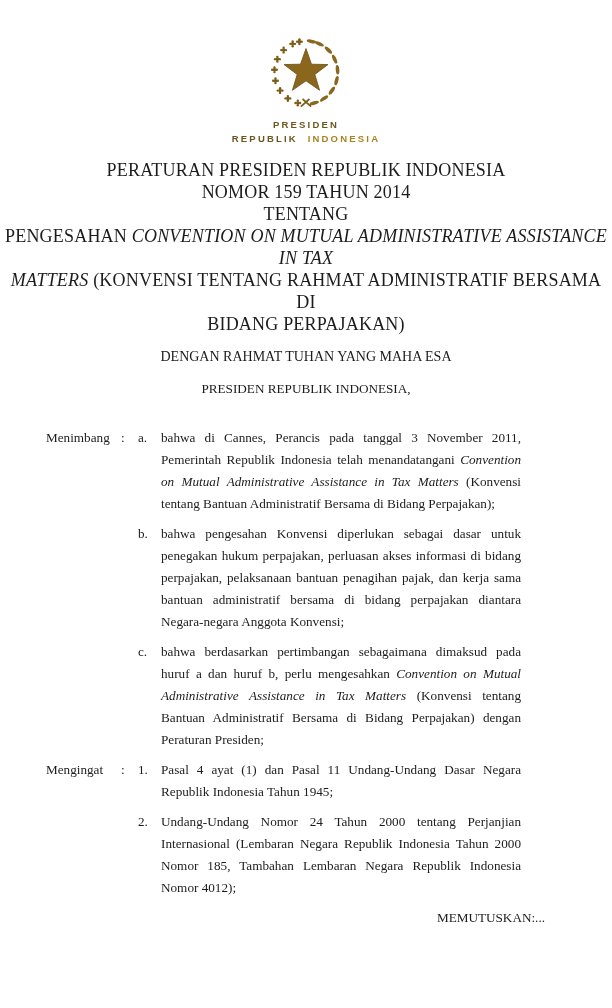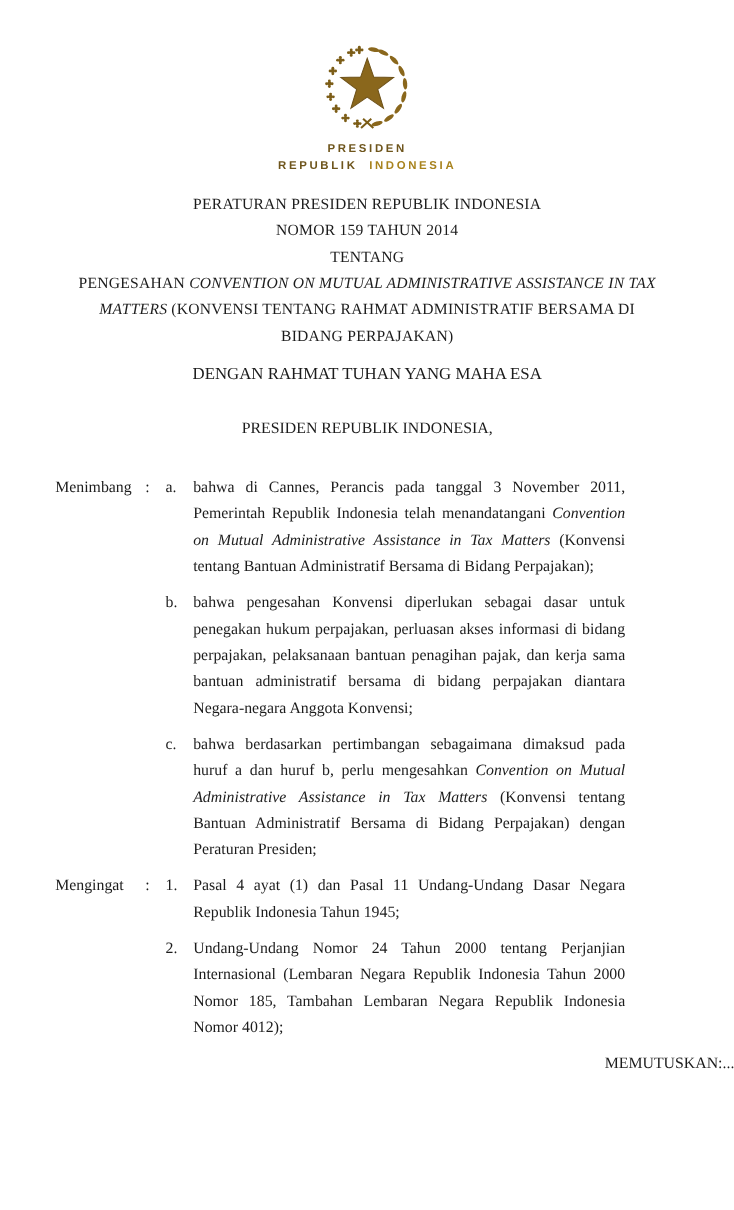--- a/index.html
+++ b/index.html
@@ -22,46 +22,47 @@
     font-weight:bold;
     font-size:9.5px;
     letter-spacing:2.2px;
     line-height:14px;
     color:#6e551c;
   }
   .lh-light{color:#a8831e;}
   .doc-title{
     margin-top:13px;
     text-align:center;
-    font-size:13px;
+    font-size:18px;
     line-height:22px;
     letter-spacing:0.2px;
   }
   .doc-title em, .clause-body em, .subject em{}
   .invocation{margin-top:11px;text-align:left;font-size:14px;line-height:22px;}
-  .authority{margin-top:22px;text-align:center;font-size:13.2px;line-height:22px;}
+  .authority{margin-top:10px;text-align:center;font-size:13.2px;line-height:22px;}
   .clauses{
     margin-top:27px;
     padding-left:46px;
     padding-right:67px;
     font-size:13.2px;
     line-height:22px;
   }
   .clause-row{display:flex;align-items:flex-start;}
   .clause-row + .clause-row{margin-top:8px;}
   .group-mengingat{margin-top:10px;}
   .cell-label{width:75px;flex:0 0 75px;}
   .cell-colon{width:17px;flex:0 0 17px;}
   .cell-marker{width:23px;flex:0 0 23px;}
   .cell-body{
     width:360px;flex:0 0 360px;
     text-align:justify;
   }
   .decision-line{
     margin-top:8px;
+    padding-right:67px;
     text-align:right;
     font-size:13.2px;
     line-height:22px;
   }
 </style>
 </head>
 <body>
 
 <div class="page">
 

